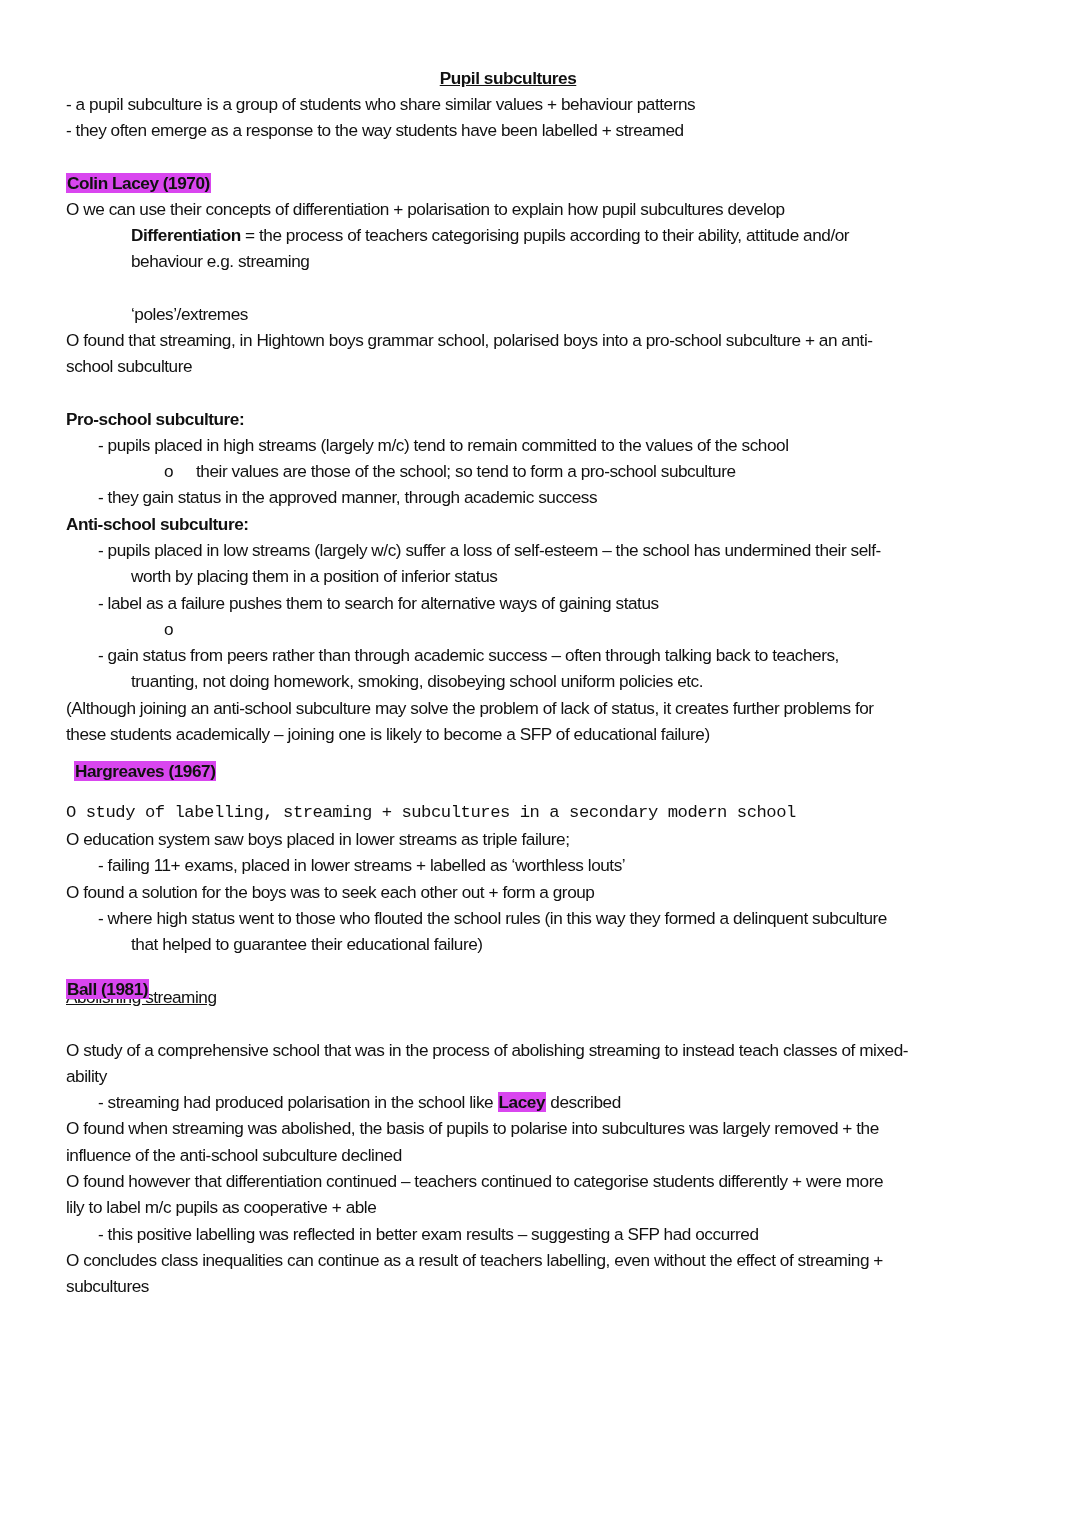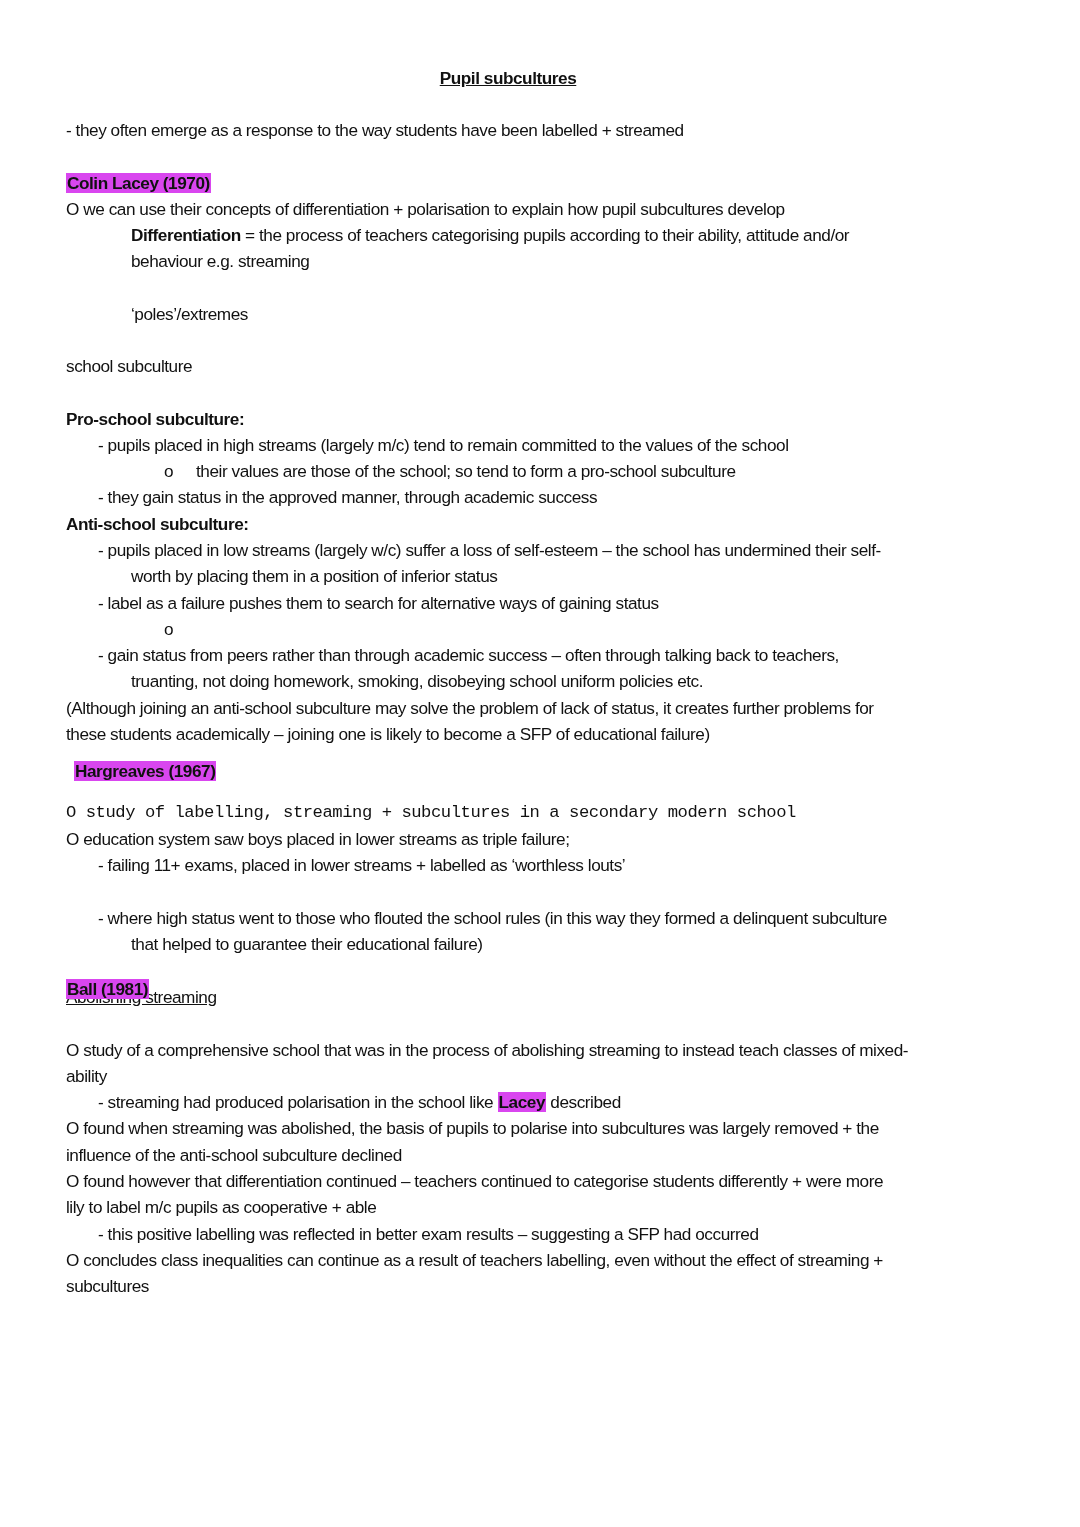--- a/index.html
+++ b/index.html
@@ -19,27 +19,29 @@
   b { font-weight: bold; }
   .u { text-decoration: underline; }
 </style>
 </head>
 <body>
 
 <div class="page">
 
   <div class="line title" style="top:65px;">Pupil subcultures</div>
 
+  <div class="line l0" style="top:91px;">- a pupil subculture is a group of students who share similar values + behaviour patterns</div>
   <div class="line l0" style="top:117px;">- they often emerge as a response to the way students have been labelled + streamed</div>
 
   <div class="line l0" style="top:170px;"><span class="hl">Colin Lacey (1970)</span></div>
   <div class="line l0" style="top:196px;">O we can use their concepts of differentiation + polarisation to explain how pupil subcultures develop</div>
   <div class="line l2" style="top:222px;"><b>Differentiation</b><span> = the process of teachers categorising pupils according to their ability, attitude and/or</span></div>
   <div class="line l2" style="top:248px;">behaviour e.g. streaming</div>
   <div class="line l2" style="top:301px;">‘poles’/extremes</div>
+  <div class="line l0" style="top:327px;">O found that streaming, in Hightown boys grammar school, polarised boys into a pro-school subculture + an anti-</div>
   <div class="line l0" style="top:353px;">school subculture</div>
 
   <div class="line l0" style="top:406px;font-weight:bold;">Pro-school subculture:</div>
   <div class="line l1" style="top:432px;">- pupils placed in high streams (largely m/c) tend to remain committed to the values of the school</div>
   <div class="line" style="top:458px;left:0;width:1080px;">
     <span class="bullet-o">o</span>
     <span class="sub-text">their values are those of the school; so tend to form a pro-school subculture</span>
   </div>
   <div class="line l1" style="top:484px;">- they gain status in the approved manner, through academic success</div>
 
@@ -52,20 +54,21 @@
   </div>
   <div class="line l1" style="top:642px;">- gain status from peers rather than through academic success – often through talking back to teachers,</div>
   <div class="line l1c" style="top:668px;">truanting, not doing homework, smoking, disobeying school uniform policies etc.</div>
   <div class="line l0" style="top:695px;">(Although joining an anti-school subculture may solve the problem of lack of status, it creates further problems for</div>
   <div class="line l0" style="top:721px;">these students academically – joining one is likely to become a SFP of educational failure)</div>
 
   <div class="line l0" style="top:758px;padding-left:8px;"><span class="hl">Hargreaves (1967)</span></div>
   <div class="line l0" style="top:800px;font-family:Liberation Mono, monospace;">O study of labelling, streaming + subcultures in a secondary modern school</div>
   <div class="line l0" style="top:826px;">O education system saw boys placed in lower streams as triple failure;</div>
   <div class="line l1" style="top:852px;">- failing 11+ exams, placed in lower streams + labelled as ‘worthless louts’</div>
+  <div class="line l0" style="top:879px;">O found a solution for the boys was to seek each other out + form a group</div>
   <div class="line l1" style="top:905px;">- where high status went to those who flouted the school rules (in this way they formed a delinquent subculture</div>
   <div class="line l1c" style="top:931px;">that helped to guarantee their educational failure)</div>
 
   <div class="line l0 u" style="top:984px;">Abolishing streaming</div>
   <div class="line l0" style="top:976px;"><span class="hl">Ball (1981)</span></div>
   <div class="line l0" style="top:1037px;">O study of a comprehensive school that was in the process of abolishing streaming to instead teach classes of mixed-</div>
   <div class="line l0" style="top:1063px;">ability</div>
   <div class="line l1" style="top:1089px;"><span>- streaming had produced polarisation in the school like </span><span class="hl">Lacey</span><span> described</span></div>
   <div class="line l0" style="top:1115px;">O found when streaming was abolished, the basis of pupils to polarise into subcultures was largely removed + the</div>
   <div class="line l0" style="top:1142px;">influence of the anti-school subculture declined</div>

